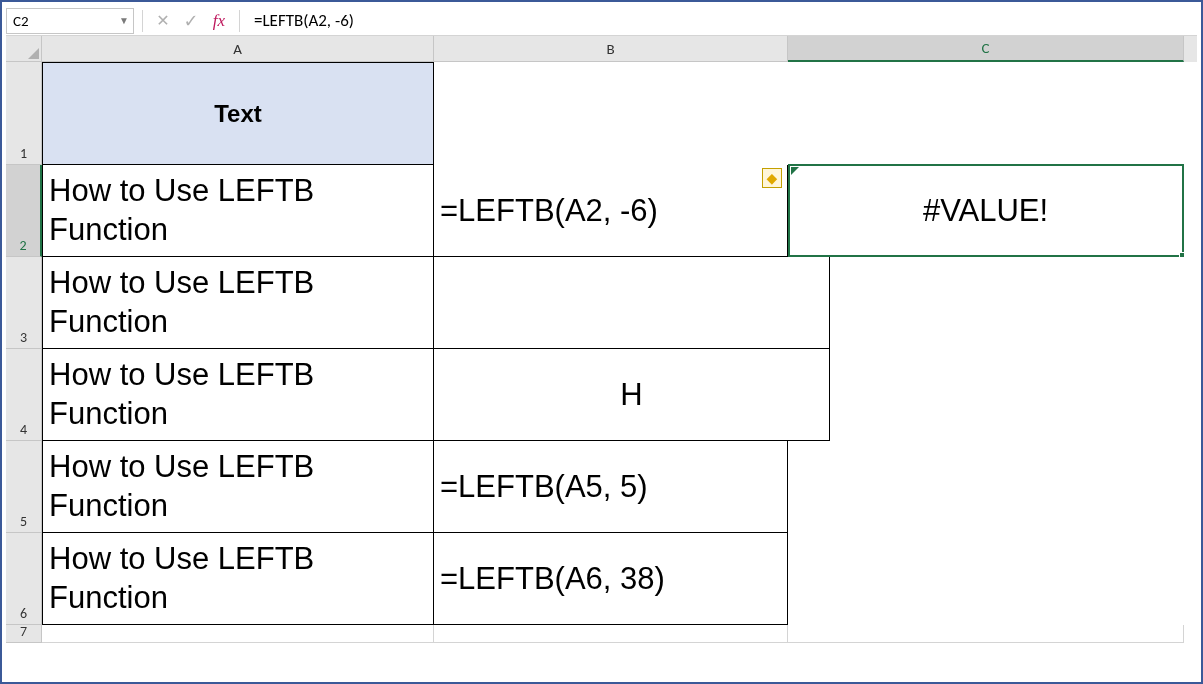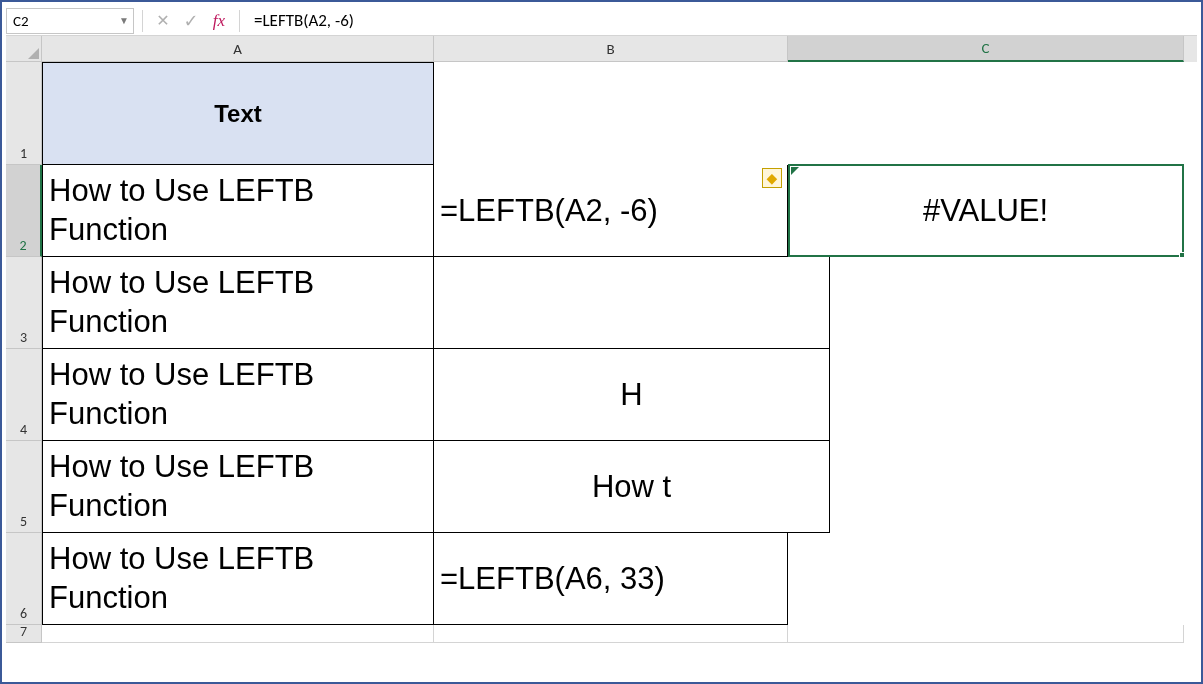--- a/index.html
+++ b/index.html
@@ -249,27 +249,27 @@
 
     <div class="row data-row">
       <div class="row-h">4</div>
       <div class="cell data-cell first colA">How to Use LEFTB Function</div>
       <div class="cell data-cell center colC">H</div>
     </div>
 
     <div class="row data-row">
       <div class="row-h">5</div>
       <div class="cell data-cell first colA">How to Use LEFTB Function</div>
-      <div class="cell data-cell center colC">How t</div>
+      <div class="cell data-cell colB">=LEFTB(A5, 5)</div>
     </div>
 
     <div class="row data-row">
       <div class="row-h">6</div>
       <div class="cell data-cell first colA">How to Use LEFTB Function</div>
-      <div class="cell data-cell colB">=LEFTB(A6, 33)</div>
+      <div class="cell data-cell colB">=LEFTB(A6, 38)</div>
     </div>
 
     <div class="row empty-row">
       <div class="row-h">7</div>
       <div class="empty-cell colA"></div>
       <div class="empty-cell colB"></div>
       <div class="empty-cell colC"></div>
     </div>
   </div>
 

